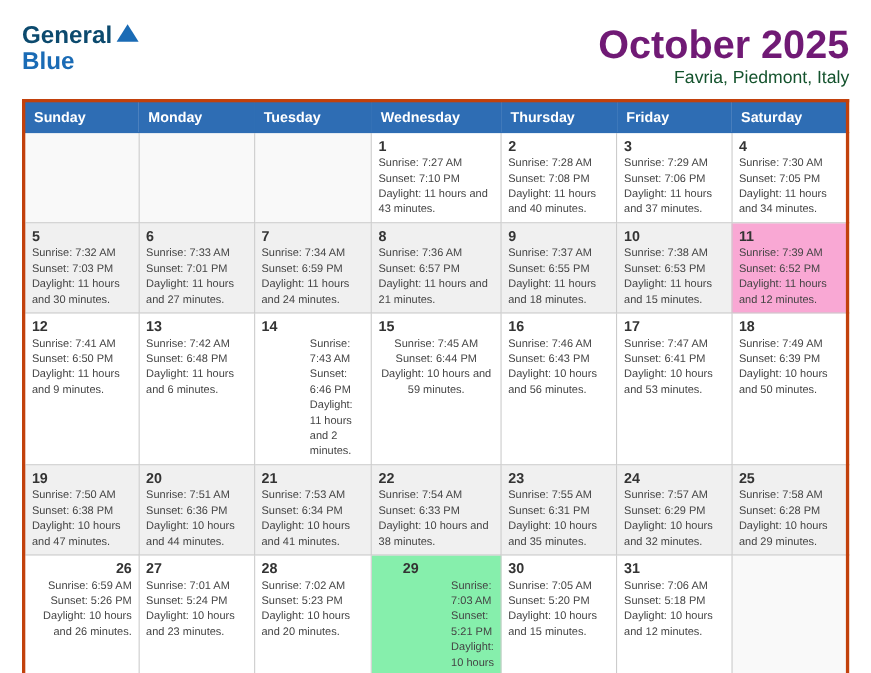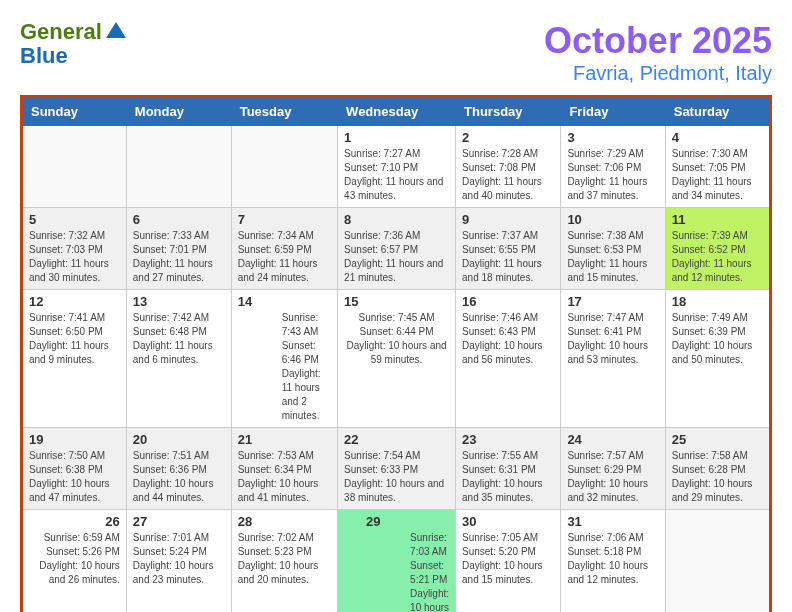--- a/index.html
+++ b/index.html
@@ -18,38 +18,38 @@
     }
     .logo {
       display: flex;
       align-items: center;
     }
     .logo-text {
       font-size: 22px;
       font-weight: bold;
       line-height: 1.1;
     }
-    .logo-general { color: #4d7c0f; }
+    .logo-general { color: #0c4a6e; }
     .logo-blue { color: #1a6bb5; }
     .logo-icon {
       width: 24px;
       height: 24px;
       margin-left: 2px;
     }
     .title-block {
       text-align: right;
     }
     .month-title {
       font-size: 36px;
       font-weight: bold;
-      color: #8b5cf6;
+      color: #701a75;
     }
     .location {
-      font-size: 20px;
-      color: #3b82f6;
+      font-size: 16px;
+      color: #14532d;
     }
     .calendar {
       width: 100%;
       border-collapse: collapse;
       border: 3px solid #c2410c;
     }
     .calendar th {
       background: #2e6db4;
       color: #fff;
       text-align: left;
@@ -172,21 +172,21 @@
           <div class="day-info" style="white-space: pre-line;">Sunrise: 7:37 AM
 Sunset: 6:55 PM
 Daylight: 11 hours and 18 minutes.</div>
         </td>
         <td style="background: rgb(240, 240, 240);">
           <div class="day-number">10</div>
           <div class="day-info" style="white-space: pre-line;">Sunrise: 7:38 AM
 Sunset: 6:53 PM
 Daylight: 11 hours and 15 minutes.</div>
         </td>
-        <td style="background: #bef264;">
+        <td style="background: #f9a8d4;">
           <div class="day-number">11</div>
           <div class="day-info" style="white-space: pre-line;">Sunrise: 7:39 AM
 Sunset: 6:52 PM
 Daylight: 11 hours and 12 minutes.</div>
         </td>
       </tr>
       <tr>
         <td style="background: rgb(255, 255, 255);">
           <div class="day-number">12</div>
           <div class="day-info" style="white-space: pre-line;">Sunrise: 7:41 AM

